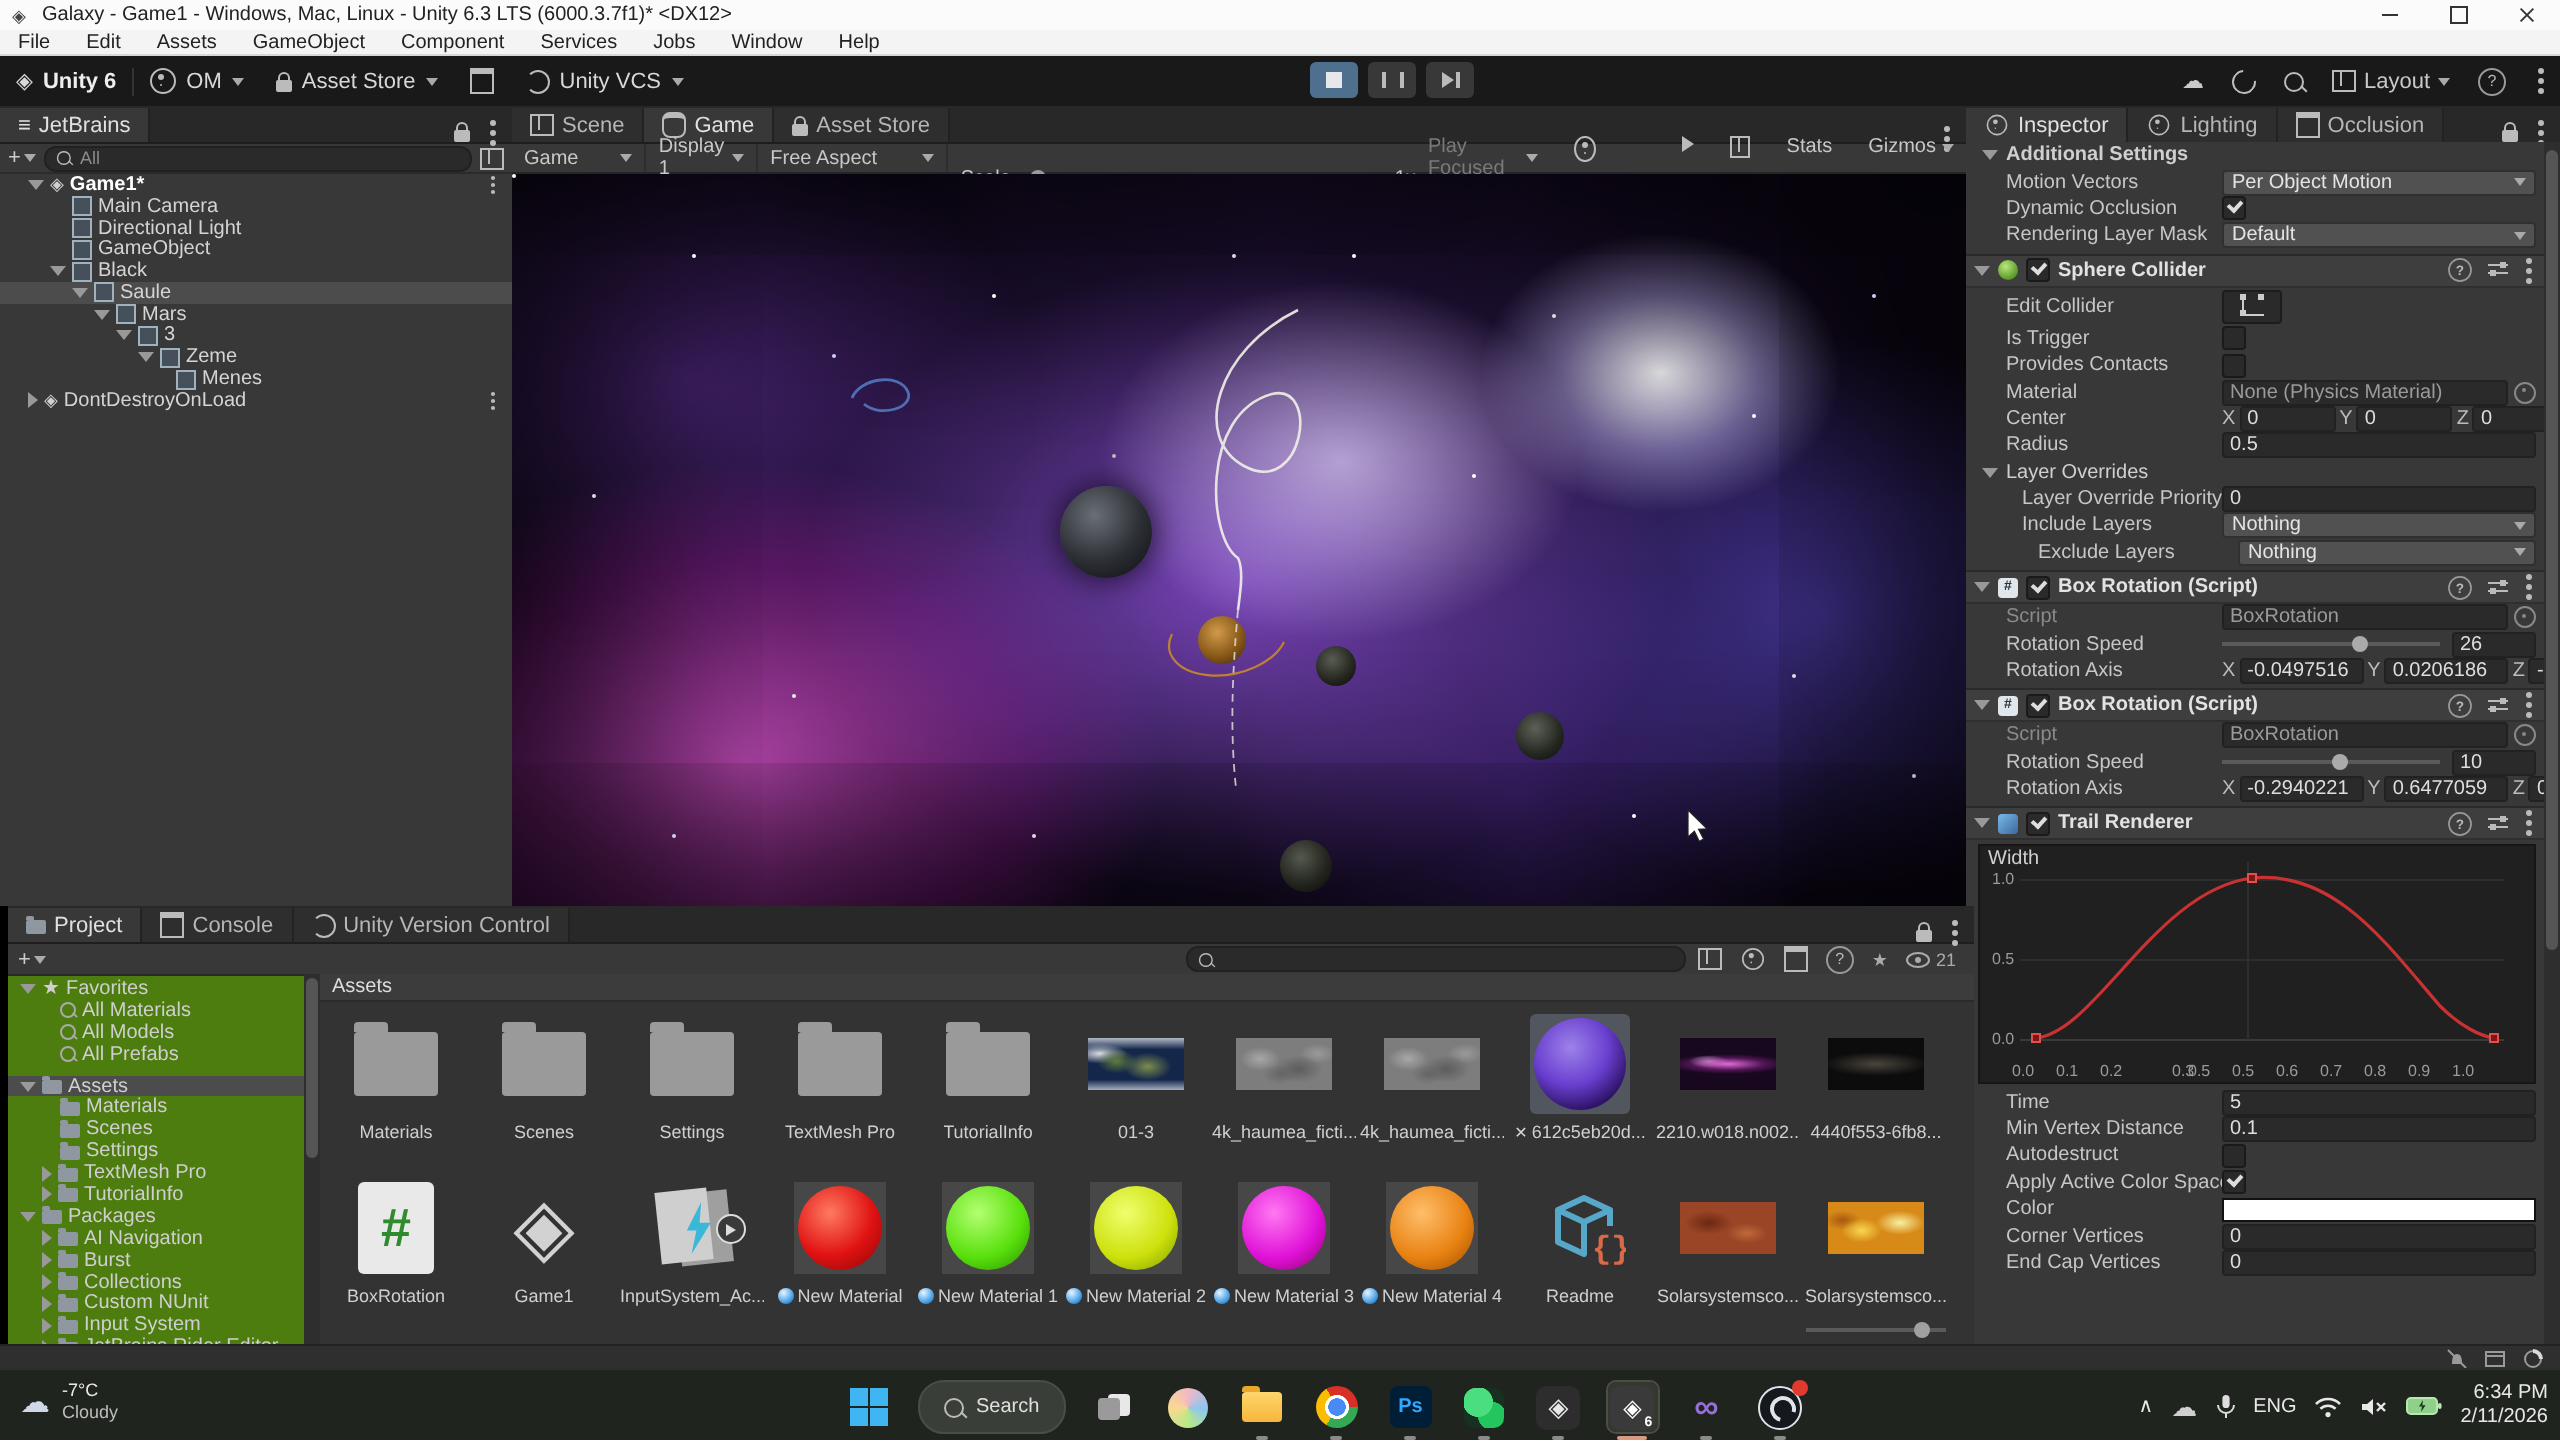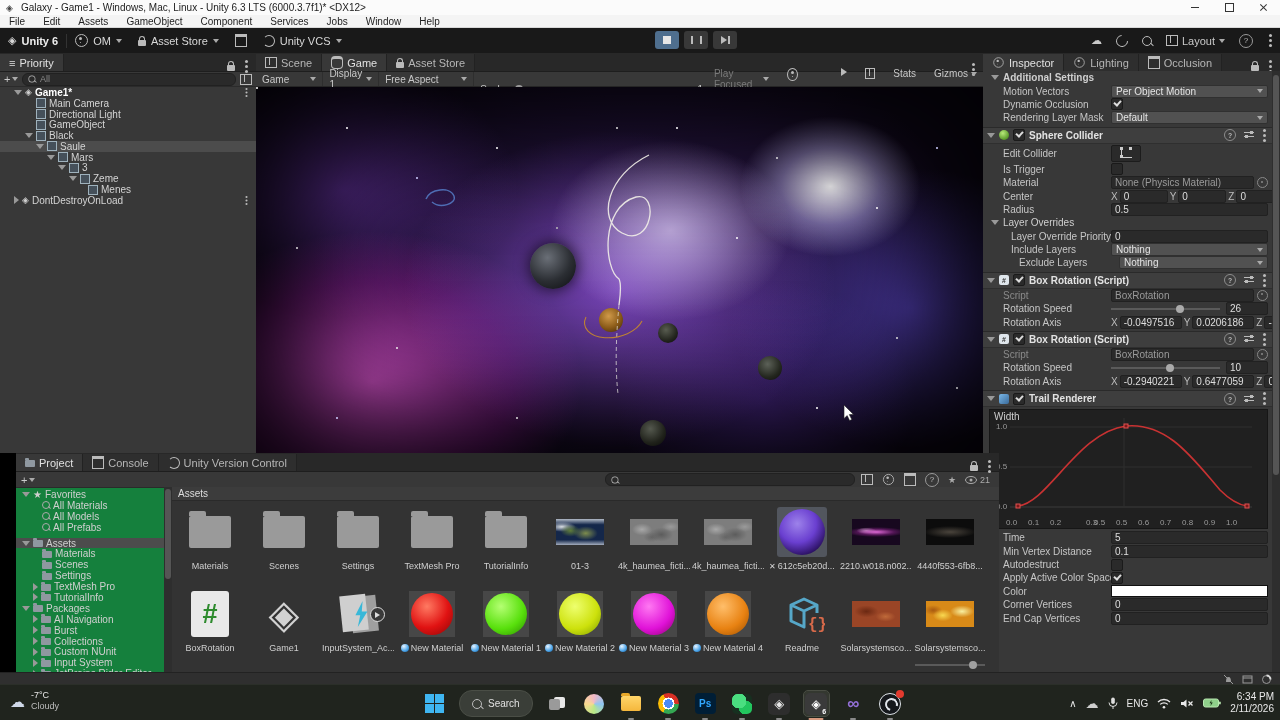--- a/index.html
+++ b/index.html
@@ -131,21 +131,21 @@
   .collider-g::after{content:"";position:absolute;left:-2px;top:-2px;width:3px;height:3px;background:#ccc;box-shadow:9px 0 0 #ccc,0 8px 0 #ccc;}
   .objpick{width:9px;height:9px;border-radius:50%;border:1px solid #888;margin-left:3px;flex:none;position:relative;}
   .objpick::after{content:"";position:absolute;left:2.5px;top:2.5px;width:2px;height:2px;border-radius:50%;background:#888;}
   
   #wgraph{margin:2px 4px 2px 6px;background:#202020;border:1px solid #161616;position:relative;height:118px;color:#9a9a9a;}
   #wgraph .gtitle{position:absolute;left:4px;top:1px;font-size:10px;color:#cfcfcf;}
   #wgraph .ylab{position:absolute;left:6px;font-size:8px;}
   #wgraph .xlab{position:absolute;bottom:1px;font-size:8px;}
 
   
-  #project{position:absolute;left:16px;top:453px;width:983px;height:219px;background:#15803d;}
+  #project{position:absolute;left:4px;top:453px;width:983px;height:219px;background:#4d7c0f;}
   #proj-toolrow{height:15px;background:#383838;border-bottom:1px solid #2a2a2a;display:flex;align-items:center;padding:0 5px;gap:6px;}
   #proj-toolrow .searchbox{max-width:240px;margin-left:auto;}
   .ptool-icons{display:flex;align-items:center;gap:9px;color:#aaa;font-size:9px;padding-right:4px;}
   #proj-body{position:absolute;left:0;top:34px;bottom:0;width:983px;display:flex;}
   #ptree{width:148px;flex:none;overflow:hidden;padding-top:2px;}
   .trow{height:10.9px;display:flex;align-items:center;gap:3px;font-size:10px;color:#cfcfcf;white-space:nowrap;}
   .trow.sel{background:#4c4c4c;}
   .folder-sm{width:10px;height:7px;background:#8f98a0;border-radius:1px;position:relative;flex:none;margin-top:1px;}
   .folder-sm::before{content:"";position:absolute;left:0;top:-2px;width:4px;height:2px;background:#8f98a0;border-radius:1px 1px 0 0;}
   .mag-sm{width:6px;height:6px;border:1px solid #aaa;border-radius:50%;position:relative;flex:none;}
@@ -307,21 +307,21 @@
         <span class="dar"></span>
     </span>
     <span class="qmark">?</span>
     <span class="kebab"></span>
   </div>
 
   <div id="hierarchy" class="panel">
     <div class="tabbar">
       <div class="tab active">
         <span>≡</span>
-        <span>Priority</span>
+        <span>JetBrains</span>
       </div>
       <div class="tab-end">
         <span class="lock-ic"></span>
         <span class="kebab"></span>
       </div>
     </div>
     <div class="toolrow">
       <span class="plusbtn">
           <span>+</span>
           <span class="dar"></span>
@@ -527,20 +527,26 @@
       <div class="irow" style="height:19px;">
         <span class="ilabel">Edit Collider</span>
         <span class="ifield">
             <span class="editcol-btn">
               <span class="collider-g"></span>
             </span>
           </span>
       </div>
       <div class="irow">
         <span class="ilabel">Is Trigger</span>
+        <span class="ifield">
+            <span class="chk"></span>
+          </span>
+      </div>
+      <div class="irow">
+        <span class="ilabel">Provides Contacts</span>
         <span class="ifield">
             <span class="chk"></span>
           </span>
       </div>
       <div class="irow">
         <span class="ilabel">Material</span>
         <span class="ifield">
             <span class="tf" style="color:#9a9a9a;">None (Physics Material)</span>
             <span class="objpick"></span>
           </span>

